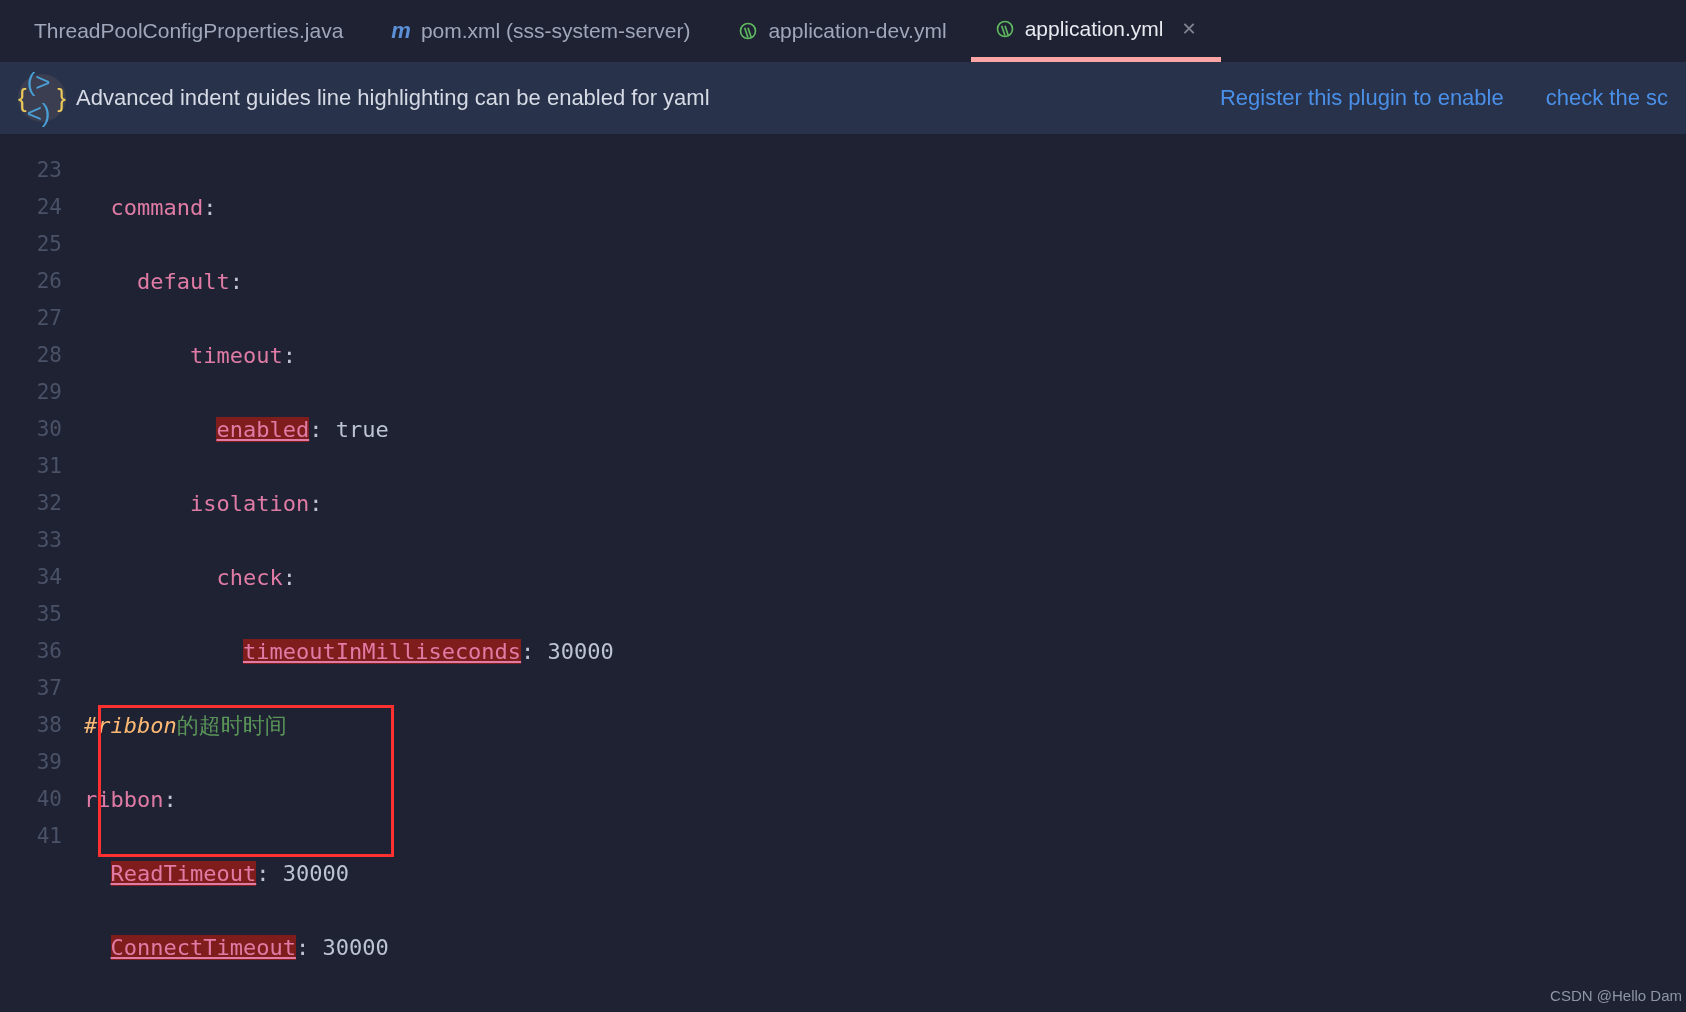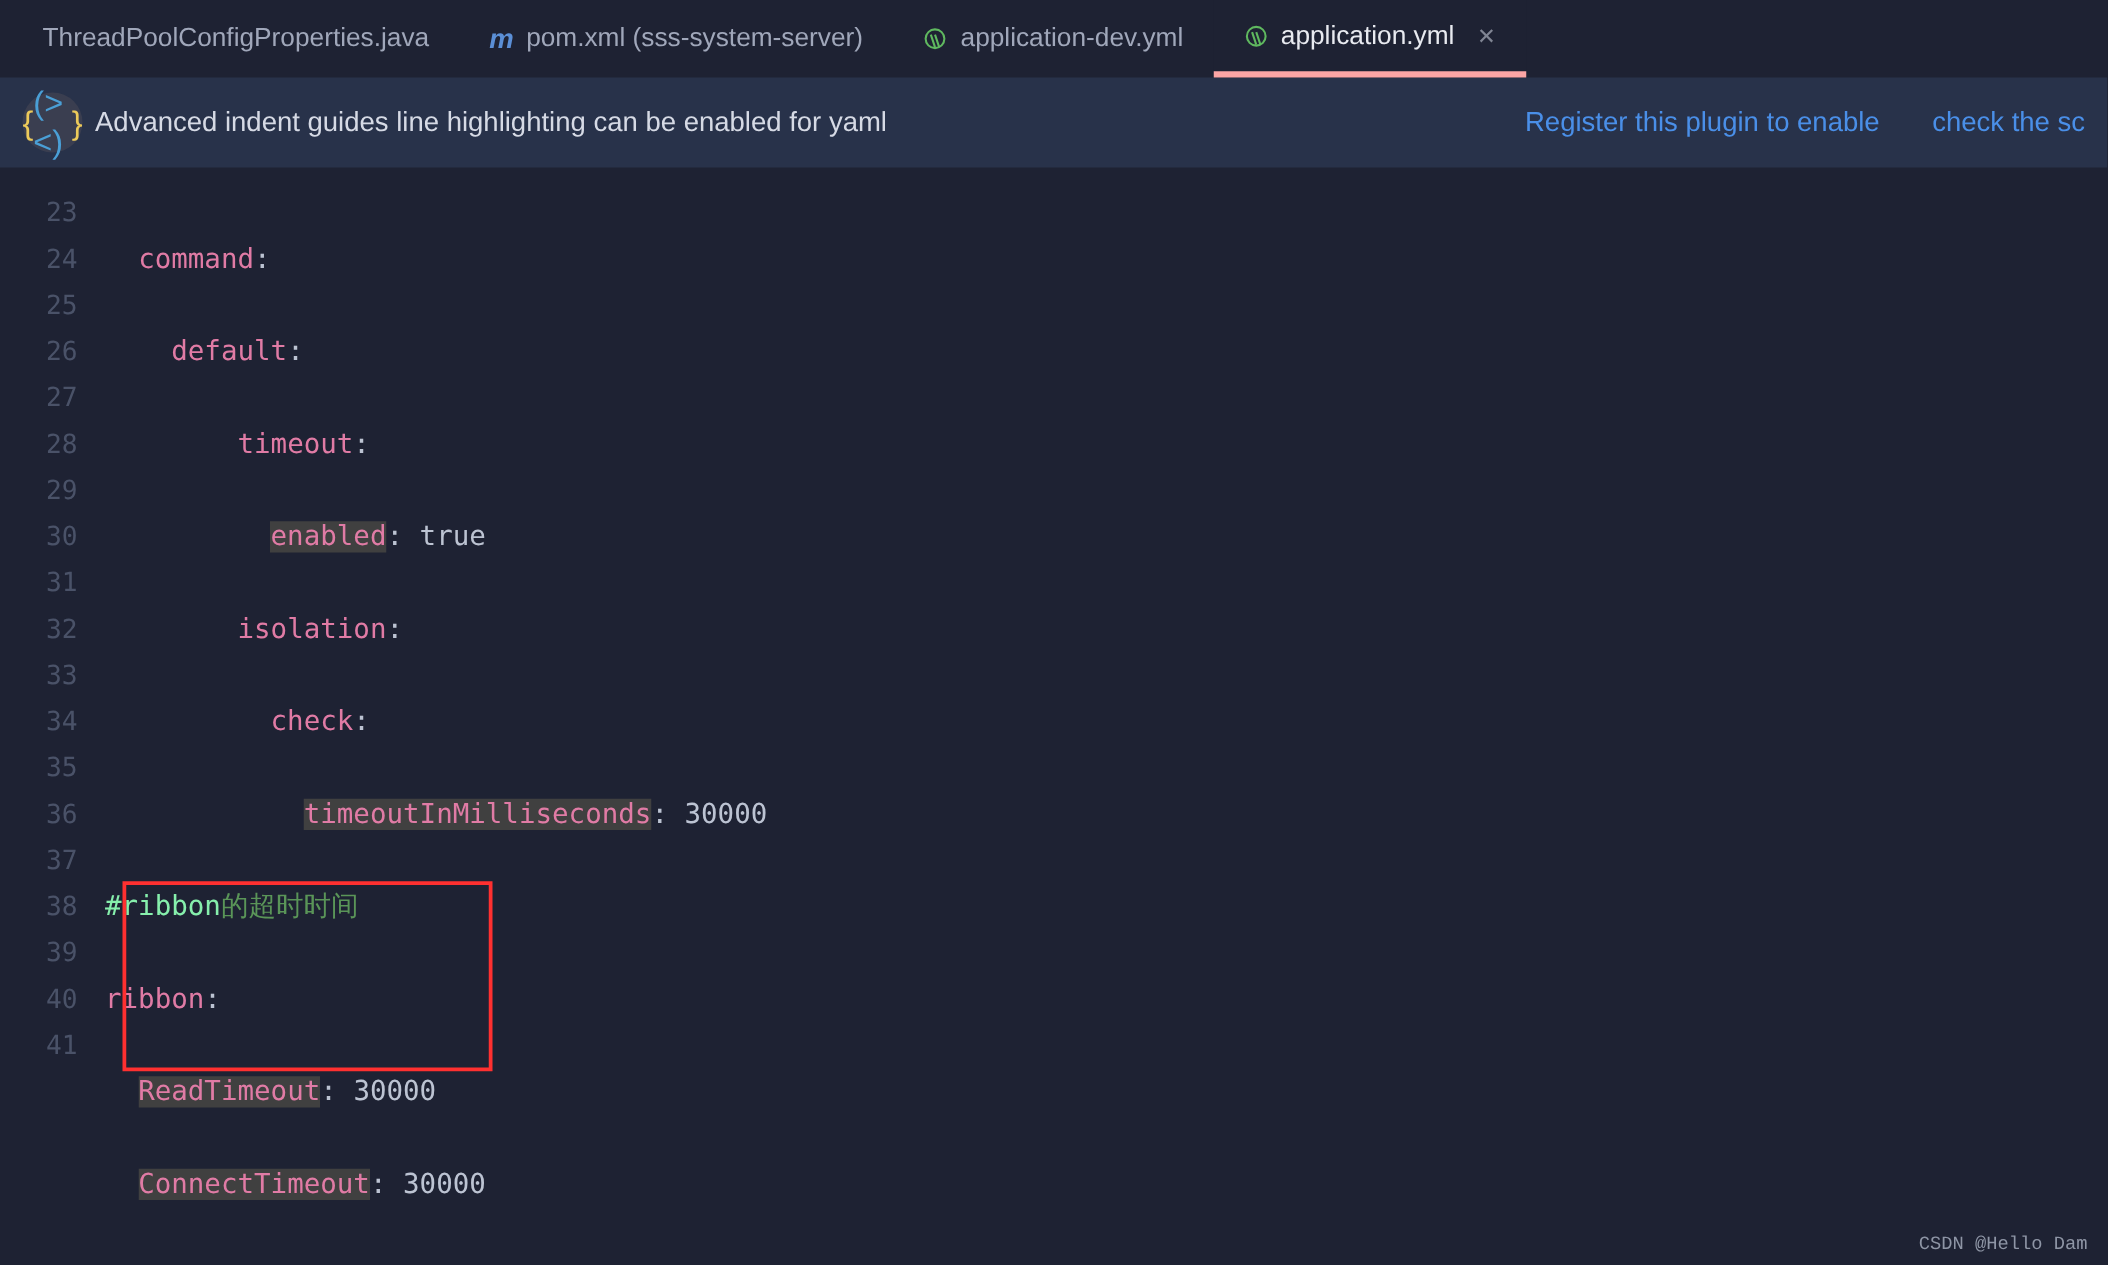--- a/index.html
+++ b/index.html
@@ -76,37 +76,37 @@
       font-size: 21px;
     }
     .gutter div { height: 37px; padding-left: 30px; }
     .code {
       position: relative;
       white-space: pre;
       padding-left: 6px;
     }
     .code-line { height: 37px; display: block; }
     .key { color: #e07ba5; }
-    .key-hl { color: #e07ba5; background: #404040; }
+    .key-hl { color: #e07ba5; background: #7f1d1d; text-decoration: underline; }
     .val { color: #bcc3d2; }
-    .comment { color: #86efac; }
+    .comment { color: #fdba74; font-style: italic; }
     .comment-zh { color: #5a9558; font-style: normal; }
     .colon { color: #bcc3d2; }
     .highlight-box {
       position: absolute;
       border: 3px solid #ff3030;
       pointer-events: none;
     }
     .watermark {
       position: absolute;
       bottom: 8px;
-      right: 16px;
+      right: 4px;
       color: #8e95a5;
       font-size: 15px;
-      font-family: Liberation Mono, monospace;
+      font-family: Liberation Sans, sans-serif;
     }
   </style>
 </head>
 <body>
 
 <div class="tabs">
   <div class="tab">
     <span></span>
     <span>ThreadPoolConfigProperties.java</span>
   </div>

